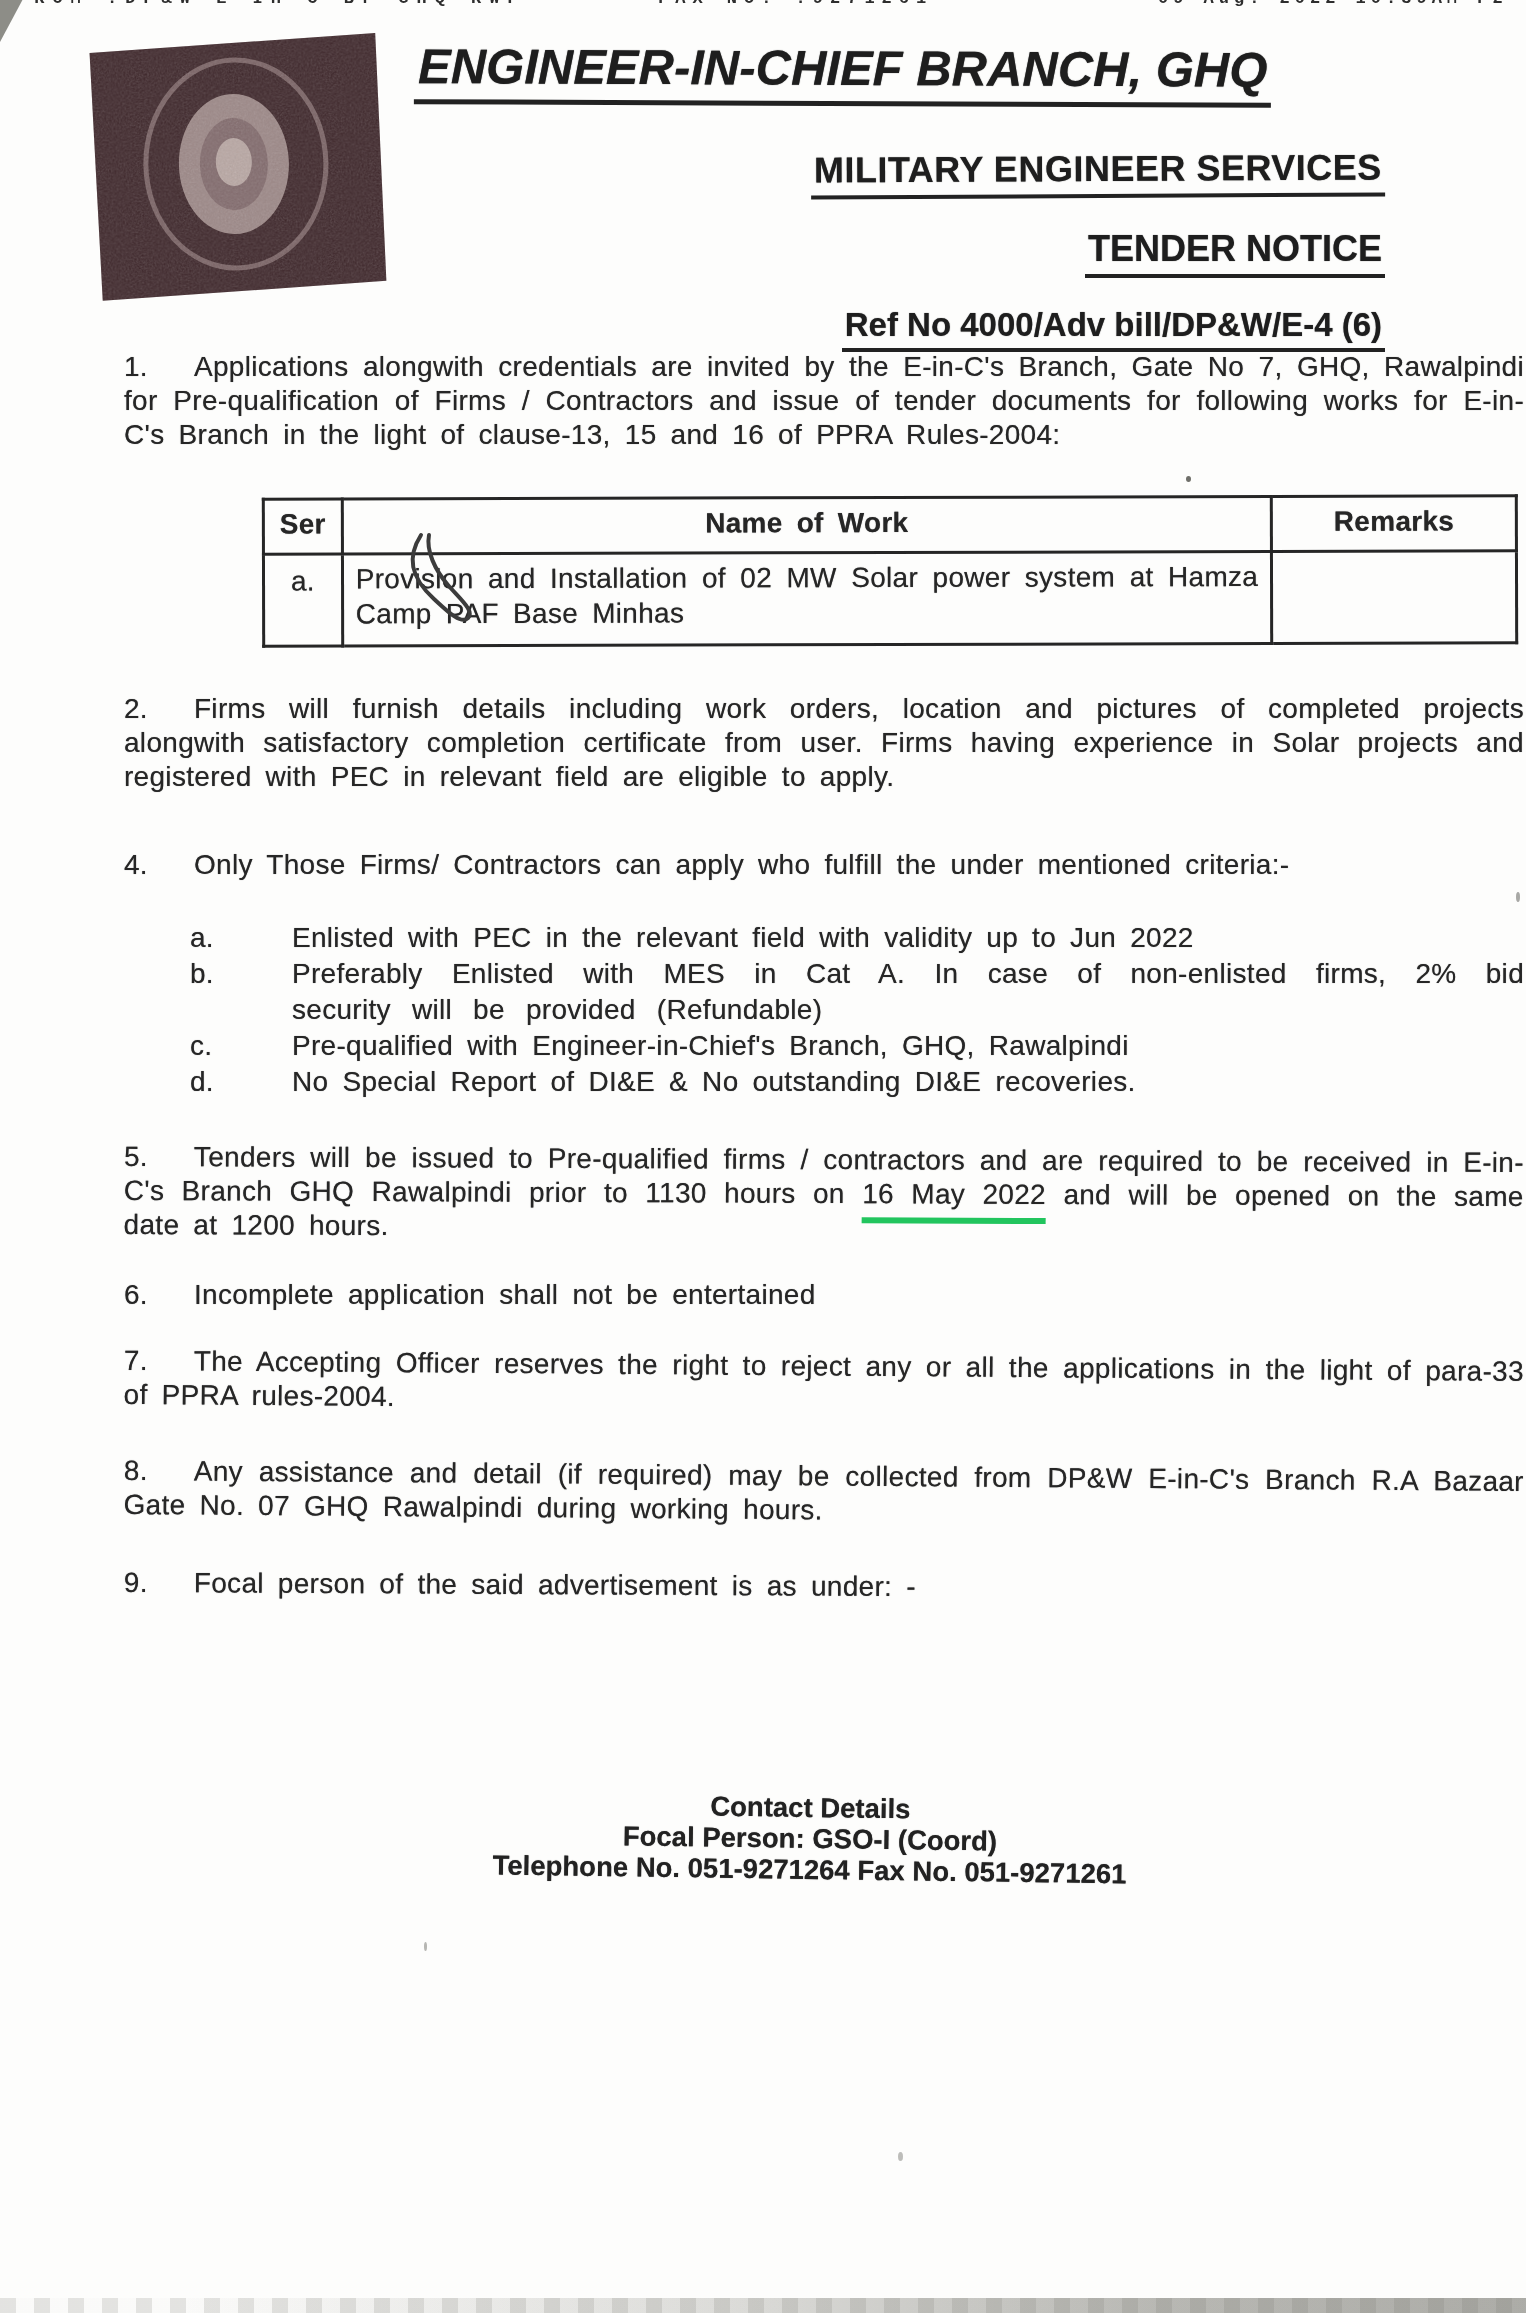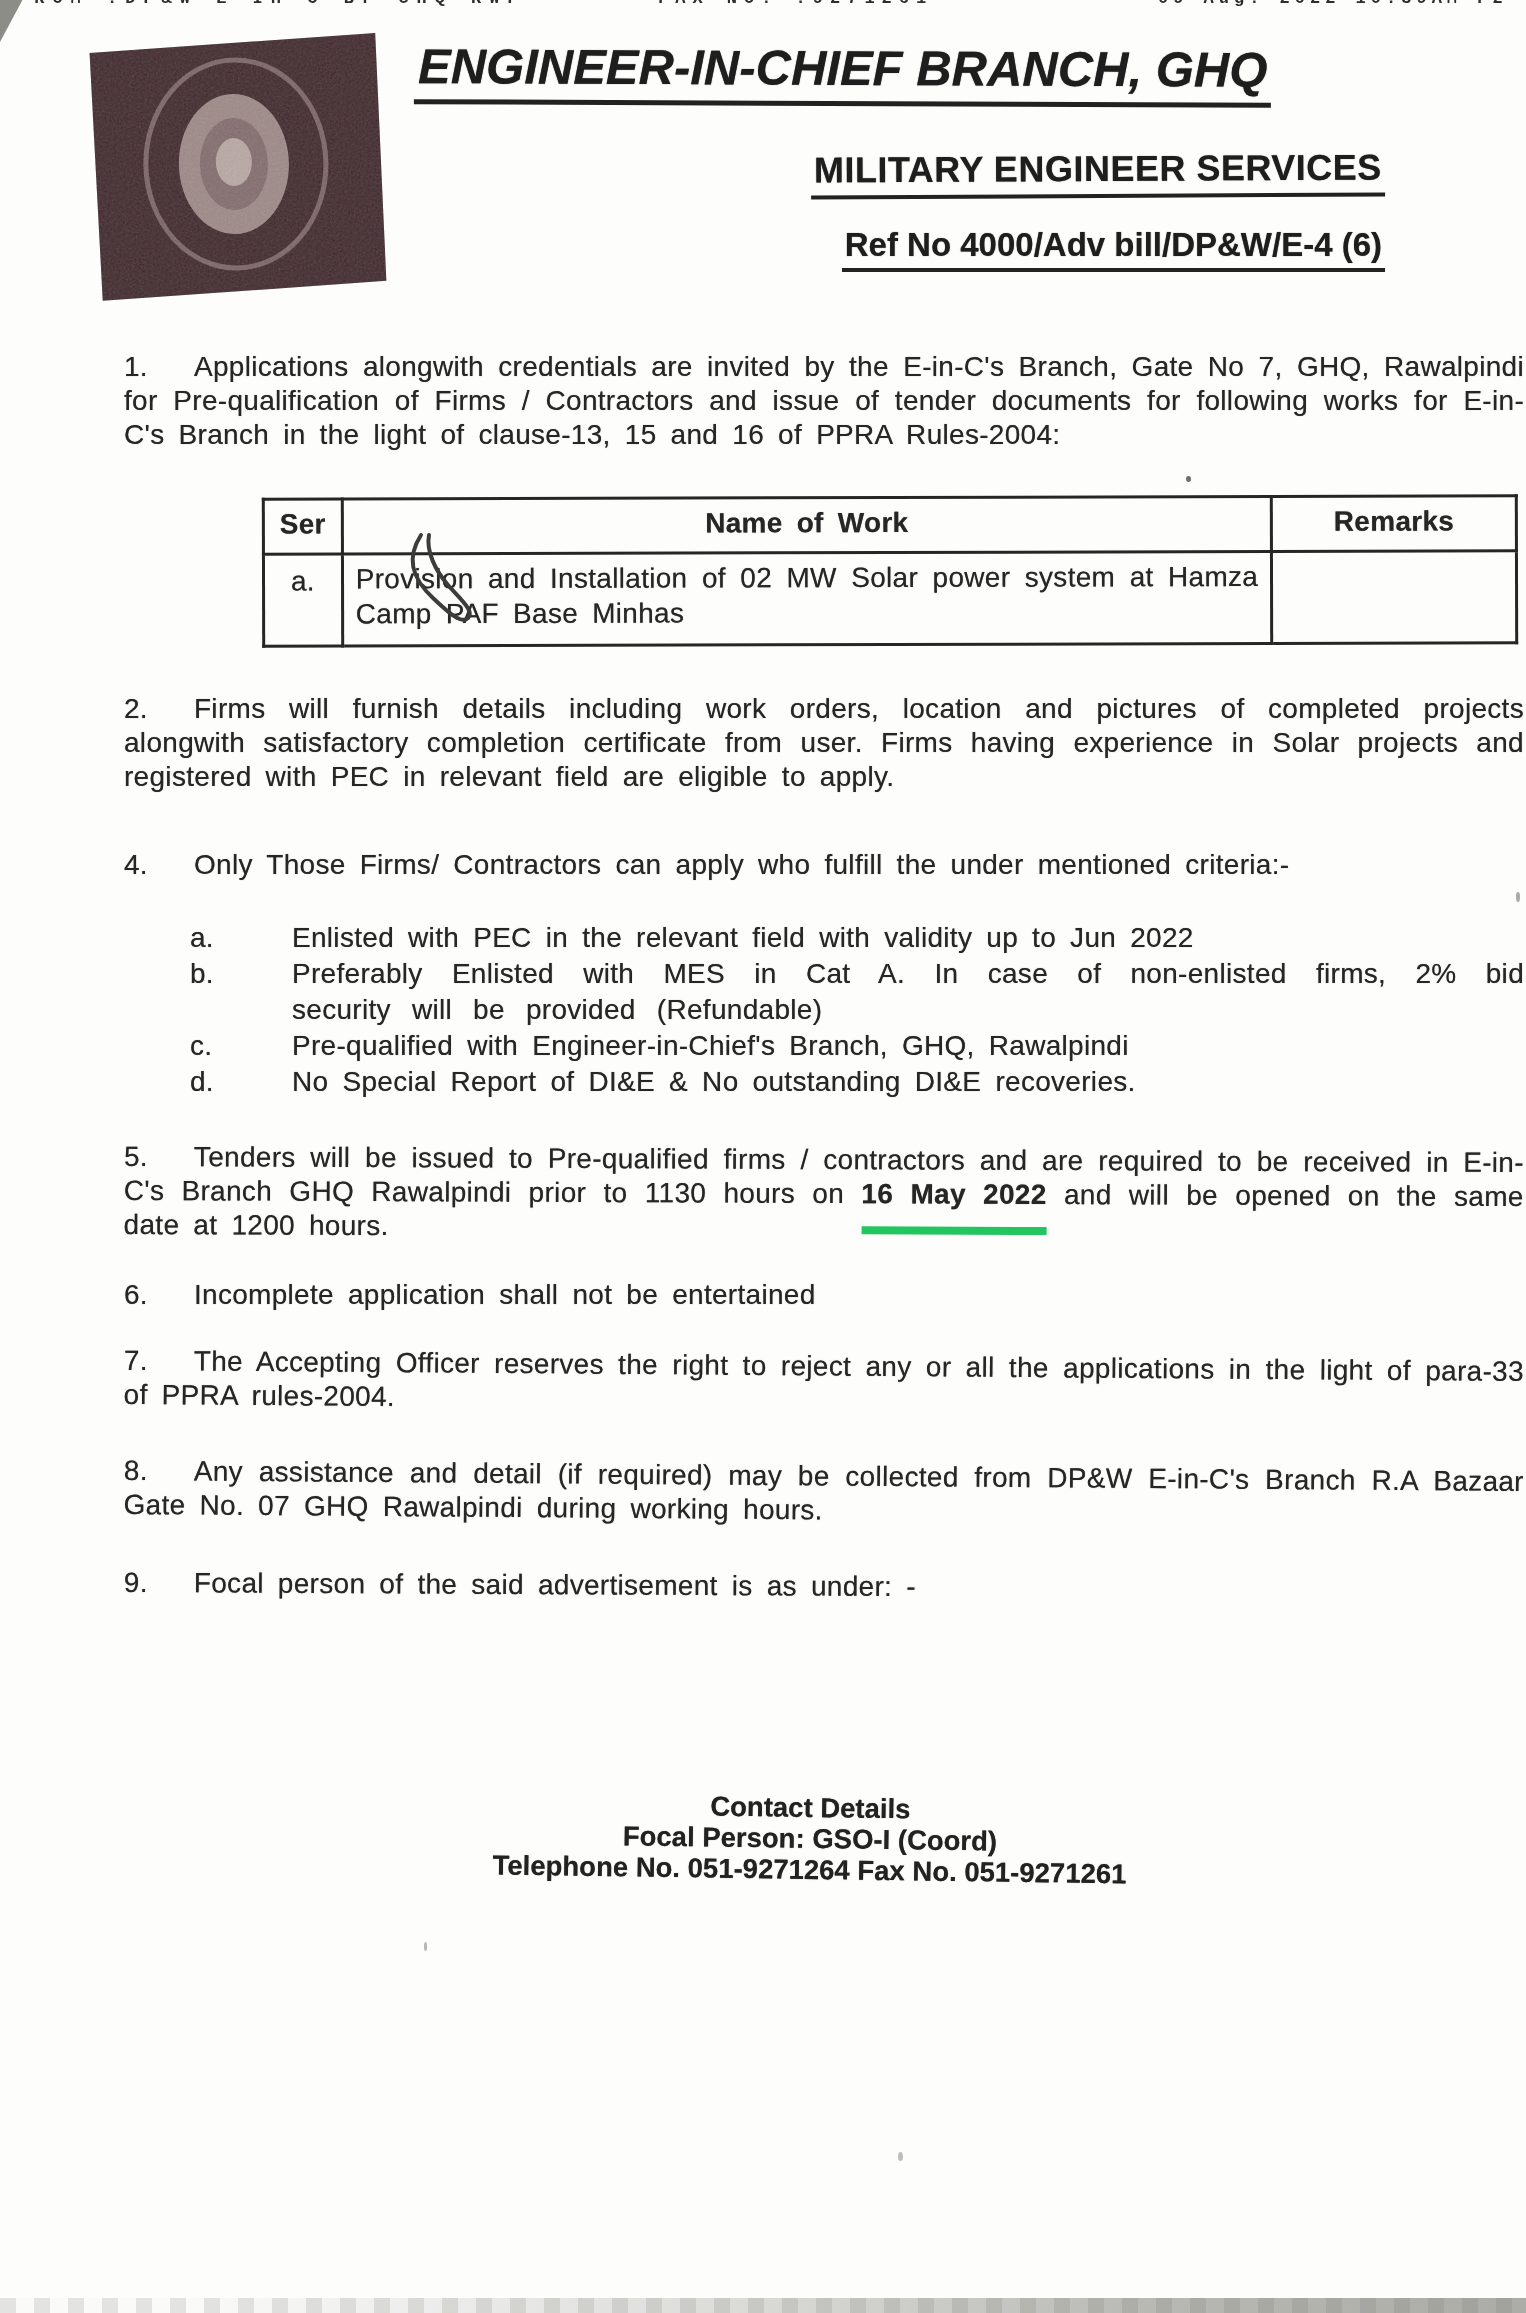--- a/index.html
+++ b/index.html
@@ -56,21 +56,21 @@
   .num-gap { display:inline-block; width:46px; }
   .mt-table { margin-top:44px; }
   .mt-p2 { margin-top:46px; }
   .mt-p3 { margin-top:52px; }
   .mt-p4 { margin-top:54px; }
   .mt-p5 { margin-top:40px; transform:rotate(0.25deg); transform-origin:left top; }
   .mt-p6 { margin-top:36px; }
   .mt-p7 { margin-top:32px; transform:rotate(0.45deg); transform-origin:left top; }
   .mt-p8 { margin-top:42px; transform:rotate(0.45deg); transform-origin:left top; }
   .mt-p9 { margin-top:44px; transform:rotate(0.3deg); transform-origin:left top; }
-  .date-hl { font-weight:bold; border-bottom:8px solid #22c55e; padding-bottom:17px; }
+  .date-hl { font-weight:normal; border-bottom:6px solid #22c55e; padding-bottom:8px; }
 
   
   table.works {
     border-collapse:collapse; margin:44px 0 0 138px; width:1256px;
     transform:rotate(-0.15deg);
   }
   table.works th, table.works td { border:3px solid #262626; }
   table.works th { font-size:28px; padding:7px 6px 11px; text-align:center; font-weight:bold; }
   td.cell-ser  { width:74px;  text-align:center; vertical-align:top; padding-top:9px; }
   td.cell-work { width:918px; padding:6px 12px 13px; text-align:justify; line-height:35px; word-spacing:6px; }
@@ -141,20 +141,23 @@
     </g>
   </svg>
 
   <div class="header-block">
     <div>
       <span class="org-title">ENGINEER-IN-CHIEF BRANCH, GHQ</span>
     </div>
     <div class="h-line">
       <span class="h-underline h-size-a">MILITARY ENGINEER SERVICES</span>
     </div>
+    <div class="h-line second">
+      <span class="h-underline h-size-b">TENDER NOTICE</span>
+    </div>
     <div class="h-line third">
       <span class="h-underline h-size-c">Ref No 4000/Adv bill/DP&amp;W/E-4 (6)</span>
     </div>
   </div>
 
   <div class="main">
 
     <p class="para"><span>1.</span><span class="num-gap"></span><span>Applications alongwith credentials are invited by the E-in-C's Branch, Gate No 7, GHQ, Rawalpindi for Pre-qualification of Firms / Contractors and issue of tender documents for following works for E-in-C's Branch in the light of clause-13, 15 and 16 of PPRA Rules-2004:</span></p>
 
     <table class="works mt-table">

